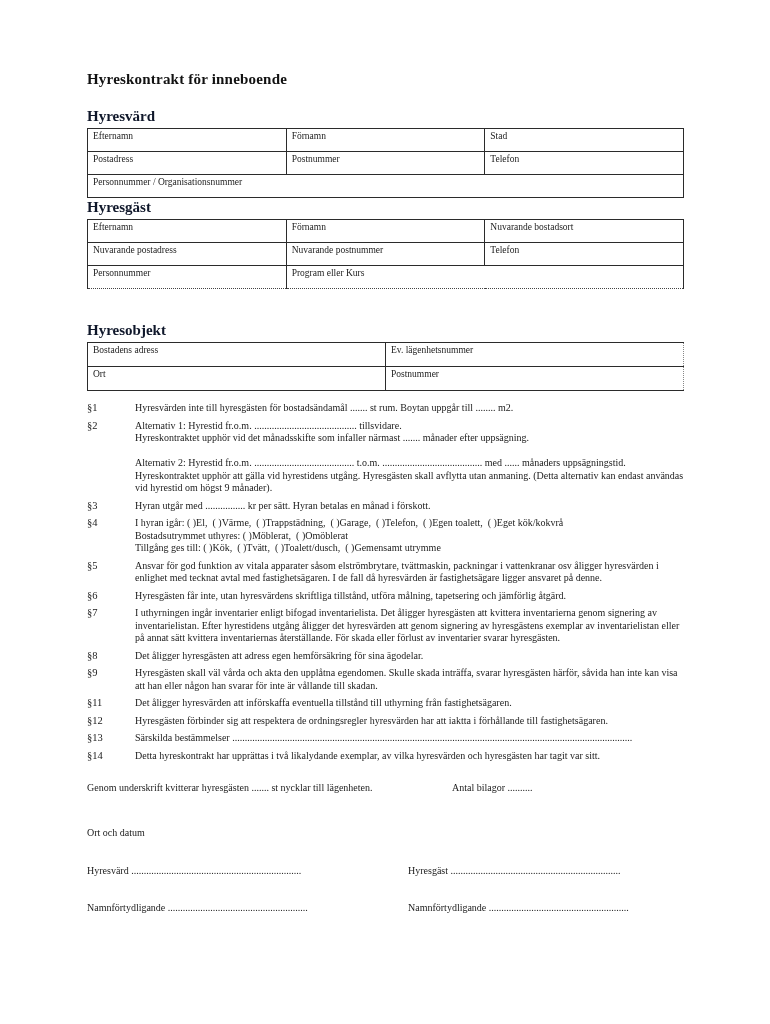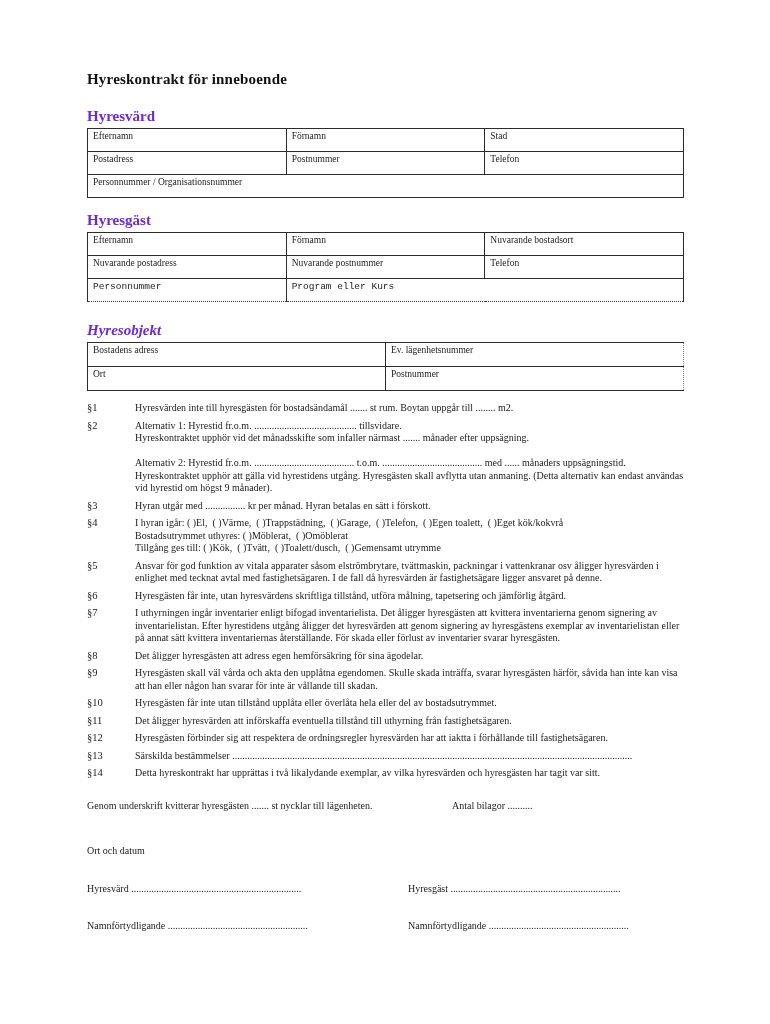--- a/index.html
+++ b/index.html
@@ -11,38 +11,38 @@
     color:#1c1c1c;
     overflow:hidden;
   }
   .content{position:absolute;left:87px;top:0;width:597px;}
   .doc-title{
     margin-top:66px;
     font-size:15px;font-weight:bold;letter-spacing:.2px;
     line-height:26px;color:#111;
   }
   .sec-heading{
-    font-size:15px;font-weight:bold;color:#6d28d9;line-height:18px;
+    font-size:15px;font-weight:bold;color:#0f172a;line-height:18px;
   }
   .h1{margin-top:15px;}
-  .h2{margin-top:13px;font-family:Liberation Serif, serif;}
-  .h3{margin-top:19px;font-style:italic;}
+  .h2{font-family:Liberation Serif, serif;}
+  .h3{margin-top:32px;}
   table.ftable{
     border-collapse:collapse;width:597px;margin-top:3px;
     table-layout:fixed;
   }
   table.ftable td{
     border:1px solid #2b2b2b;
     font-size:9.5px;line-height:11px;
     vertical-align:top;
     padding:2px 0 0 5px;
     height:20px;
     color:#222;
   }
-  table.t-tenant tr:last-child td{border-bottom:1px dotted #444;font-family:Liberation Mono, monospace;}
+  table.t-tenant tr:last-child td{border-bottom:1px dotted #444;}
   table.t-object td{height:21px;}
   table.t-object td:last-child{border-right:1px dotted #888;}
   .clauses{margin-top:11px;font-size:10px;line-height:12.5px;color:#1b1b1b;}
   .clause{display:flex;margin-bottom:5px;}
   .clause-num{flex:none;width:48px;font-size:10.5px;}
   .clause-text{flex:1;white-space:pre-wrap;}
   .footer{font-size:10px;color:#1b1b1b;}
   .keys-row{position:relative;margin-top:20px;height:13px;}
   .keys-row .attach{position:absolute;left:365px;top:0;}
   .place-date{margin-top:32px;}
@@ -119,21 +119,21 @@
       <div class="clause">
         <span class="clause-num">§2</span>
         <span class="clause-text">Alternativ 1: Hyrestid fr.o.m. ......................................... tillsvidare.
 Hyreskontraktet upphör vid det månadsskifte som infaller närmast ....... månader efter uppsägning.
 
 Alternativ 2: Hyrestid fr.o.m. ........................................ t.o.m. ........................................ med ...... månaders uppsägningstid.
 Hyreskontraktet upphör att gälla vid hyrestidens utgång. Hyresgästen skall avflytta utan anmaning. (Detta alternativ kan endast användas vid hyrestid om högst 9 månader).</span>
       </div>
       <div class="clause">
         <span class="clause-num">§3</span>
-        <span class="clause-text">Hyran utgår med ................ kr per månad. Hyran betalas en sätt i förskott.</span>
+        <span class="clause-text">Hyran utgår med ................ kr per sätt. Hyran betalas en månad i förskott.</span>
       </div>
       <div class="clause">
         <span class="clause-num">§4</span>
         <span class="clause-text">I hyran igår: ( )El,  ( )Värme,  ( )Trappstädning,  ( )Garage,  ( )Telefon,  ( )Egen toalett,  ( )Eget kök/kokvrå
 Bostadsutrymmet uthyres: ( )Möblerat,  ( )Omöblerat
 Tillgång ges till: ( )Kök,  ( )Tvätt,  ( )Toalett/dusch,  ( )Gemensamt utrymme</span>
       </div>
       <div class="clause">
         <span class="clause-num">§5</span>
         <span class="clause-text">Ansvar för god funktion av vitala apparater såsom elströmbrytare, tvättmaskin, packningar i vattenkranar osv åligger hyresvärden i enlighet med tecknat avtal med fastighetsägaren. I de fall då hyresvärden är fastighetsägare ligger ansvaret på denne.</span>
@@ -146,24 +146,20 @@
         <span class="clause-num">§7</span>
         <span class="clause-text">I uthyrningen ingår inventarier enligt bifogad inventarielista. Det åligger hyresgästen att kvittera inventarierna genom signering av inventarielistan. Efter hyrestidens utgång åligger det hyresvärden att genom signering av hyresgästens exemplar av inventarielistan eller på annat sätt kvittera inventariernas återställande. För skada eller förlust av inventarier svarar hyresgästen.</span>
       </div>
       <div class="clause">
         <span class="clause-num">§8</span>
         <span class="clause-text">Det åligger hyresgästen att adress egen hemförsäkring för sina ägodelar.</span>
       </div>
       <div class="clause">
         <span class="clause-num">§9</span>
         <span class="clause-text">Hyresgästen skall väl vårda och akta den upplåtna egendomen. Skulle skada inträffa, svarar hyresgästen härför, såvida han inte kan visa att han eller någon han svarar för inte är vållande till skadan.</span>
-      </div>
-      <div class="clause">
-        <span class="clause-num">§10</span>
-        <span class="clause-text">Hyresgästen får inte utan tillstånd upplåta eller överlåta hela eller del av bostadsutrymmet.</span>
       </div>
       <div class="clause">
         <span class="clause-num">§11</span>
         <span class="clause-text">Det åligger hyresvärden att införskaffa eventuella tillstånd till uthyrning från fastighetsägaren.</span>
       </div>
       <div class="clause">
         <span class="clause-num">§12</span>
         <span class="clause-text">Hyresgästen förbinder sig att respektera de ordningsregler hyresvärden har att iaktta i förhållande till fastighetsägaren.</span>
       </div>
       <div class="clause">

